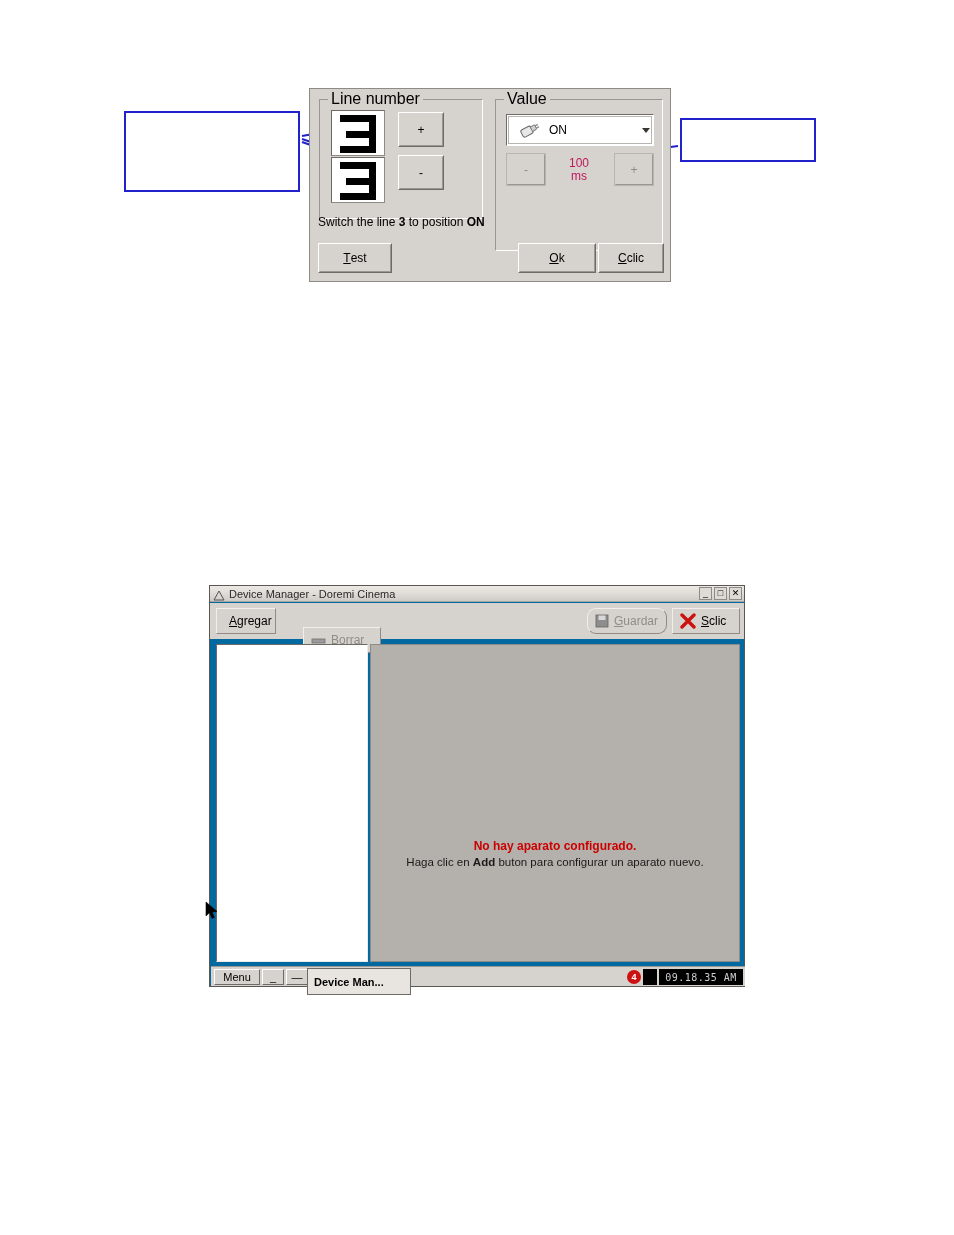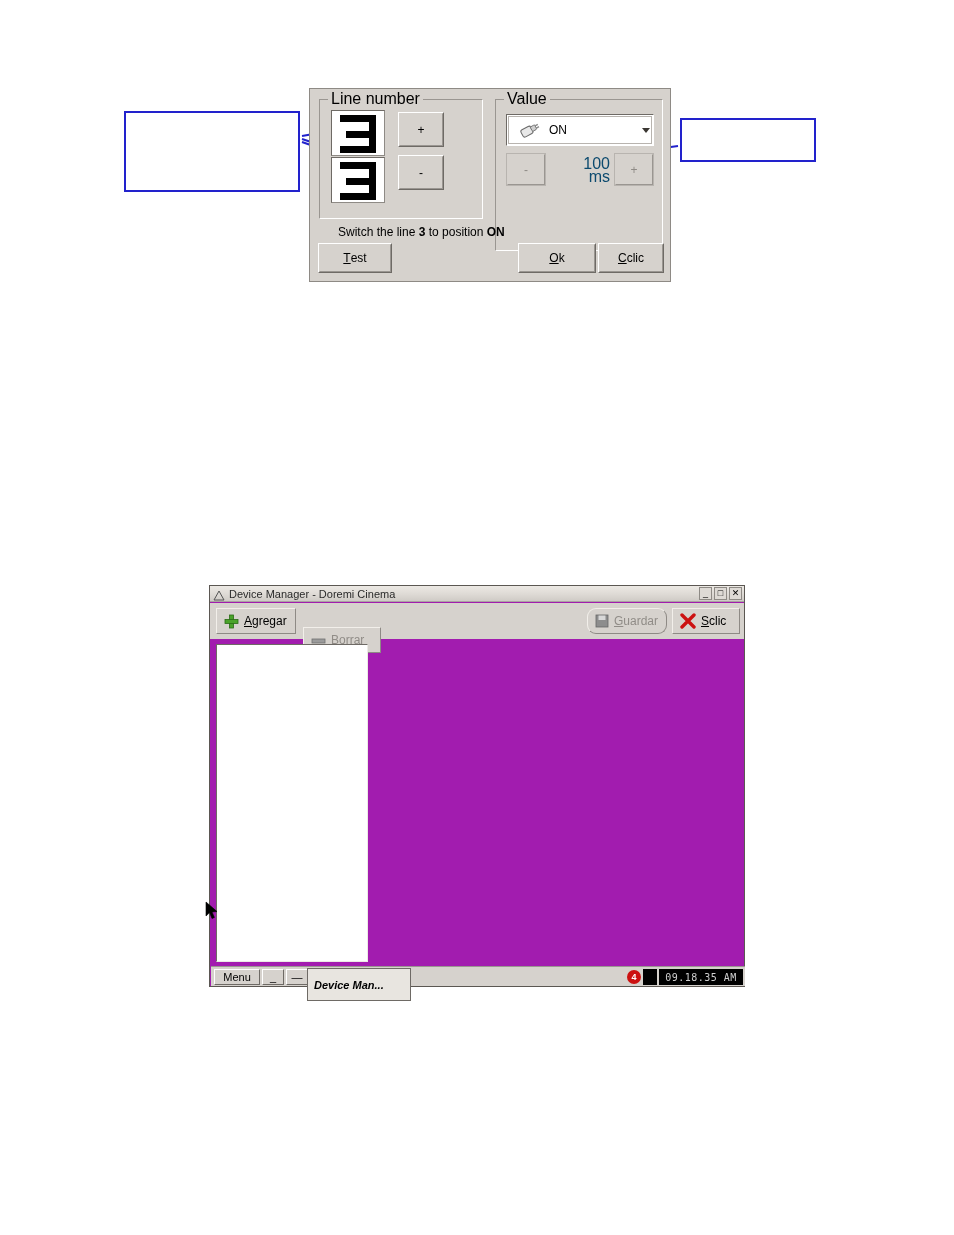--- a/index.html
+++ b/index.html
@@ -153,41 +153,41 @@
     position: absolute;
     left: 10px;
     top: 50%;
     margin-top: -9px;
     width: 22px;
     height: 18px;
   }
 
   .spin-value {
     position: absolute;
-    text-align: right;
-    color: #0c4a6e;
-    font-size: 16px;
+    text-align: center;
+    color: #be185d;
+    font-size: 12px;
     line-height: 13px;
   }
 
   .status-line {
     position: absolute;
     font-size: 12px;
     color: #000000;
   }
   .status-line b { font-weight: bold; }
 
   
   #devmgr {
     position: absolute;
     left: 209px;
     top: 585px;
     width: 536px;
     height: 402px;
-    background: #a21caf;
+    background: #0369a1;
     border: 1px solid #5b5752;
     box-sizing: border-box;
   }
   .title-bar {
     position: absolute;
     left: 0; top: 0;
     width: 100%;
     height: 16px;
     background: linear-gradient(to bottom, #ece9e4 0%, #dedad5 55%, #cfcbc6 100%);
     border-bottom: 1px solid #a9a5a0;
@@ -312,31 +312,30 @@
     font-size: 11px;
     display: flex;
     align-items: center;
     justify-content: center;
     padding: 0 5px;
   }
   .task-active {
     position: absolute;
     left: 96px;
     top: 1px;
-    height: 33px;
+    height: 27px;
     width: 104px;
     background: #e8e5e0;
     border: 1px solid #6e6a65;
     box-sizing: border-box;
     font-size: 11px;
     font-weight: bold;
     display: flex;
     align-items: center;
     padding-left: 6px;
-    font-style: italic;
   }
   .tray-clock {
     position: absolute;
     right: 2px;
     top: 2px;
     width: 84px;
     height: 16px;
     background: #000000;
     color: #cfcfcf;
     font-family: "DejaVu Sans Mono", monospace;
@@ -446,21 +445,21 @@
     </div>
     <div class="spin-value" style="left:52px; top:57px; width:62px;">
       <span>100</span><br>
       <span>ms</span>
     </div>
     <div class="btn flat disabled" style="left:118px; top:53px; width:40px; height:33px;">
       <div class="btn-inner">+</div>
     </div>
   </div>
 
-  <div class="status-line" style="left:8px; top:136px;margin-left:20px;">
+  <div class="status-line" style="left:8px; top:126px;">
     <span>Switch the line </span><b>3</b><span> to position </span><b>ON</b>
   </div>
 
   <div class="btn" style="left:8px; top:154px; width:74px; height:30px;">
     <div class="btn-inner">
         <span class="underline">T</span>
         <span>est</span>
       </div>
   </div>
   <div class="btn" style="left:208px; top:154px; width:78px; height:30px;">
@@ -488,21 +487,21 @@
     <div class="title-text">Device Manager - Doremi Cinema</div>
     <div class="win-btns">
       <div class="win-btn">_</div>
       <div class="win-btn">□</div>
       <div class="win-btn">✕</div>
     </div>
   </div>
 
   <div class="toolbar">
 
-    <div class="tb-btn" style="left:6px; width:80px;">
+    <div class="tb-btn" style="left:6px; width:60px;">
       <svg width="15" height="15" viewBox="0 0 15 15">
         <rect x="5.5" y="1" width="4" height="13" fill="#4aa32a" stroke="#2a6b16" stroke-width="0.8"></rect>
         <rect x="1" y="5.5" width="13" height="4" fill="#4aa32a" stroke="#2a6b16" stroke-width="0.8"></rect>
       </svg>
       <span><span class="underline">A</span><span>gregar</span></span>
     </div>
 
     <div class="tb-btn dis" style="left:93px; width:78px;margin-top:19px;">
       <svg width="15" height="15" viewBox="0 0 15 15">
         <rect x="1" y="6" width="13" height="4" fill="#9b9b9b" stroke="#6f6f6f" stroke-width="0.8"></rect>
@@ -521,20 +520,26 @@
     <div class="tb-btn" style="left:462px; width:68px;">
       <svg width="16" height="16" viewBox="0 0 16 16">
         <path d="M2 2 L14 14 M14 2 L2 14" stroke="#cc1111" stroke-width="3.4" stroke-linecap="round"></path>
       </svg>
       <span><span class="underline">S</span><span>clic</span></span>
     </div>
   </div>
 
   <div class="list-pane"></div>
 
+  <div class="content-pane">
+    <div class="msg-title">No hay aparato configurado.</div>
+    <div class="msg-sub">
+      <span>Haga clic en </span><b>Add</b><span> buton para configurar un aparato nuevo.</span>
+    </div>
+  </div>
 
   <div class="taskbar">
     <div class="tb-item" style="left:3px; width:46px;">Menu</div>
     <div class="tb-item" style="left:51px; width:22px;">_</div>
     <div class="tb-item" style="left:75px; width:22px;">—</div>
     <div class="task-active">Device Man...</div>
     <div class="tray-badge">4</div>
     <div class="tray-black"></div>
     <div class="tray-clock">09.18.35 AM</div>
   </div>

